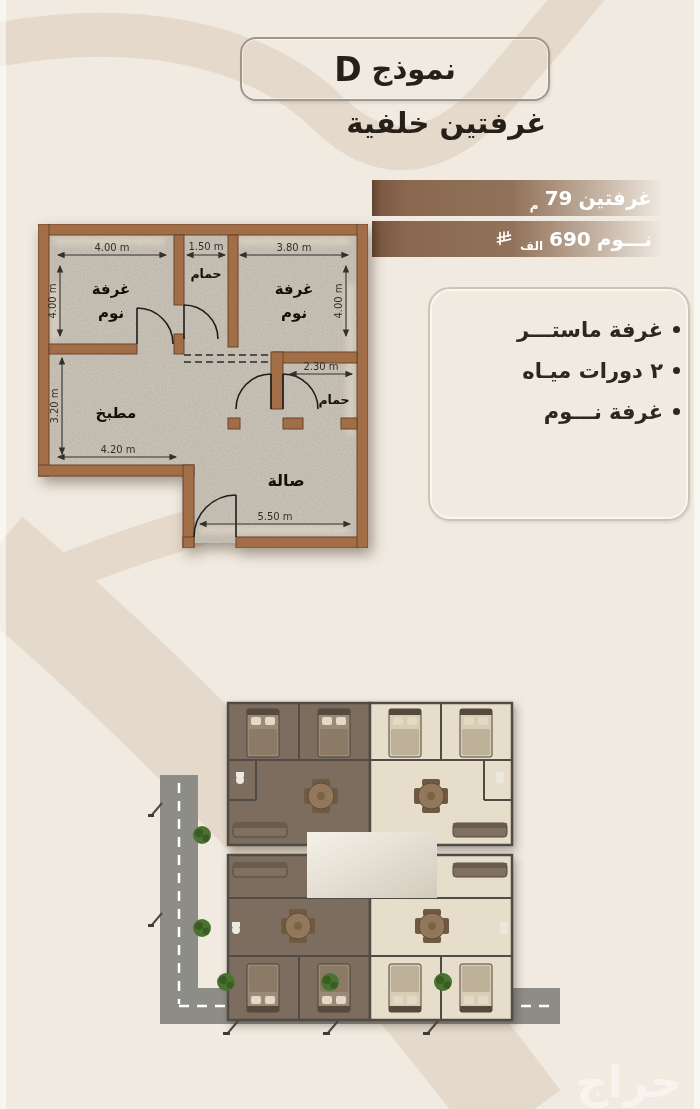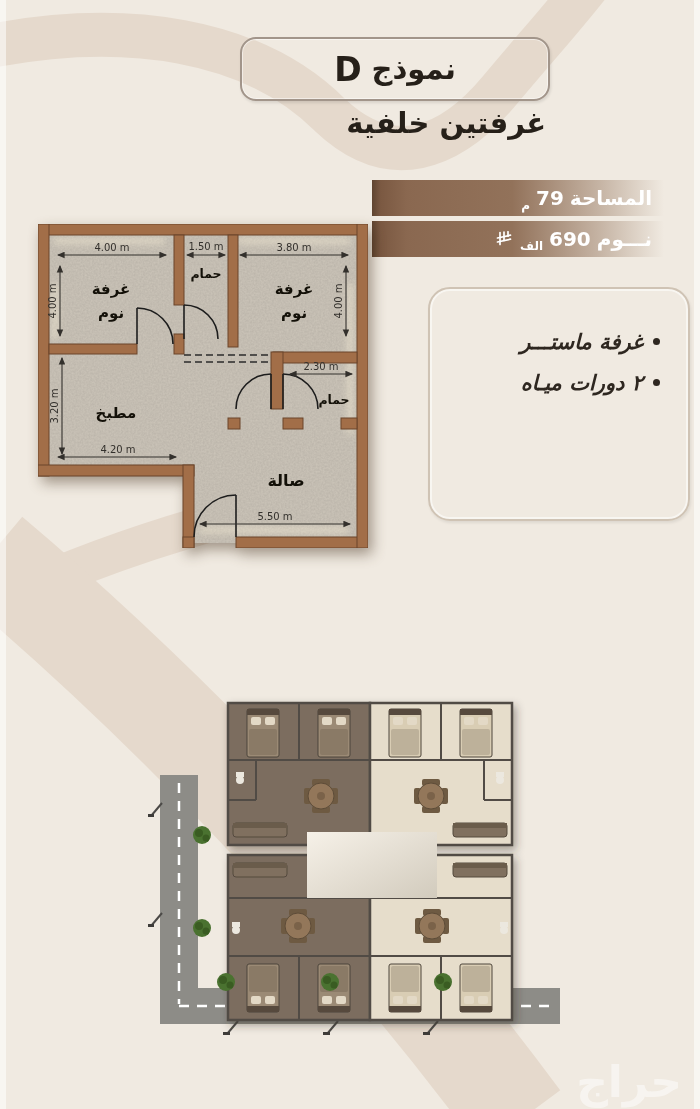--- a/index.html
+++ b/index.html
@@ -23,21 +23,21 @@
     background:linear-gradient(90deg,#5f4430 0%,#7b5942 3%,#8a6850 12%,#92725a 48%,rgba(146,114,90,.45) 78%,rgba(146,114,90,0) 100%);}
   .badge.area{top:180px;}
   .badge.price{top:221px;}
   .badge .unit-small{font-size:12px;align-self:flex-end;margin-bottom:4px;}
   .badge .riyal{display:inline-flex;margin:0 2px;}
 
   .features-card{position:absolute;left:428px;top:287px;width:262px;height:234px;z-index:3;
     border:2px solid #cfc3b4;border-radius:22px;
     box-shadow:inset 0 0 0 2px rgba(255,255,255,.55), 1px 2px 3px rgba(0,0,0,.08);
     box-sizing:border-box;padding-top:20px;direction:rtl;}
-  .features-card ul{list-style:none;margin:12px;padding:0 16px 0 8px;font-style:italic;}
+  .features-card ul{list-style:none;margin:0;padding:0 8px 0 8px;}
   .features-card li{display:flex;align-items:center;height:41px;
     font-size:21px;font-weight:bold;color:#2e2720;}
   .features-card li::before{content:"";width:7px;height:7px;border-radius:50%;
     background:#2e2720;margin-left:10px;flex:0 0 auto;}
 
   .plan-svg{position:absolute;left:38px;top:224px;z-index:3;
     filter:drop-shadow(4px 6px 7px rgba(60,40,20,.45));}
   .site-svg{position:absolute;left:148px;top:688px;z-index:1;}
 
   .watermark{position:absolute;right:18px;bottom:2px;z-index:4;direction:rtl;
@@ -59,21 +59,21 @@
   <div class="edge left"></div>
   <div class="edge right"></div>
 
   <div class="title-box">
     <span>نموذج</span>
     <span class="letter">D</span>
   </div>
   <div class="subtitle">غرفتين خلفية</div>
 
   <div class="badge area">
-    <span>المساحة</span>
+    <span>غرفتين</span>
     <span>79</span>
     <span class="unit-small">م</span>
   </div>
   <div class="badge price">
     <span>نـــوم</span>
     <span>690</span>
     <span class="unit-small">الف</span>
     <span class="riyal">
       <svg width="16" height="16" viewBox="0 0 16 16">
         <g stroke="#ffffff" stroke-width="1.7" fill="none" stroke-linecap="round">
@@ -84,20 +84,21 @@
           <path d="M12,0.8 L12,5.2"></path>
         </g>
       </svg>
     </span>
   </div>
 
   <div class="features-card">
     <ul>
       <li>غرفة ماستـــر</li>
       <li>٢ دورات ميـاه</li>
+      <li>غرفة نـــوم</li>
     </ul>
   </div>
 
   <svg class="plan-svg" width="330" height="324" viewBox="0 0 330 324">
     <defs>
       <clipPath id="floorShape">
           <path d="M5,5 H325 V319 H150 V246 H5 Z"></path>
         </clipPath>
       <filter id="speckle" x="0" y="0" width="100%" height="100%">
         <feTurbulence type="fractalNoise" baseFrequency="0.55" numOctaves="2" seed="7"></feTurbulence>

